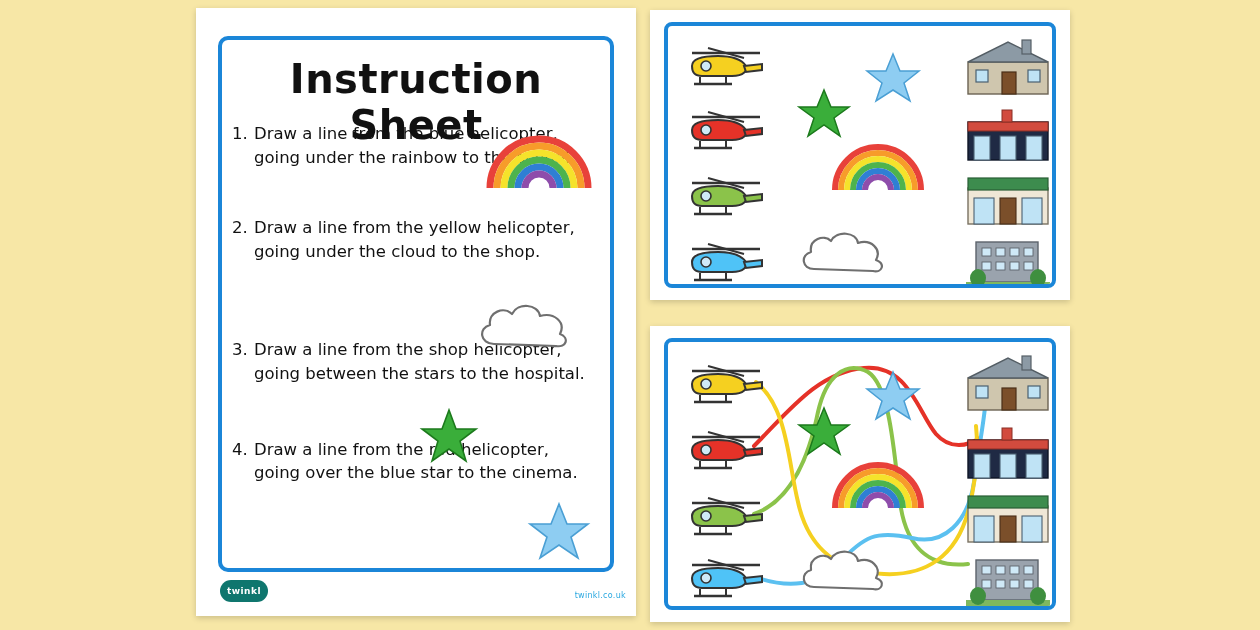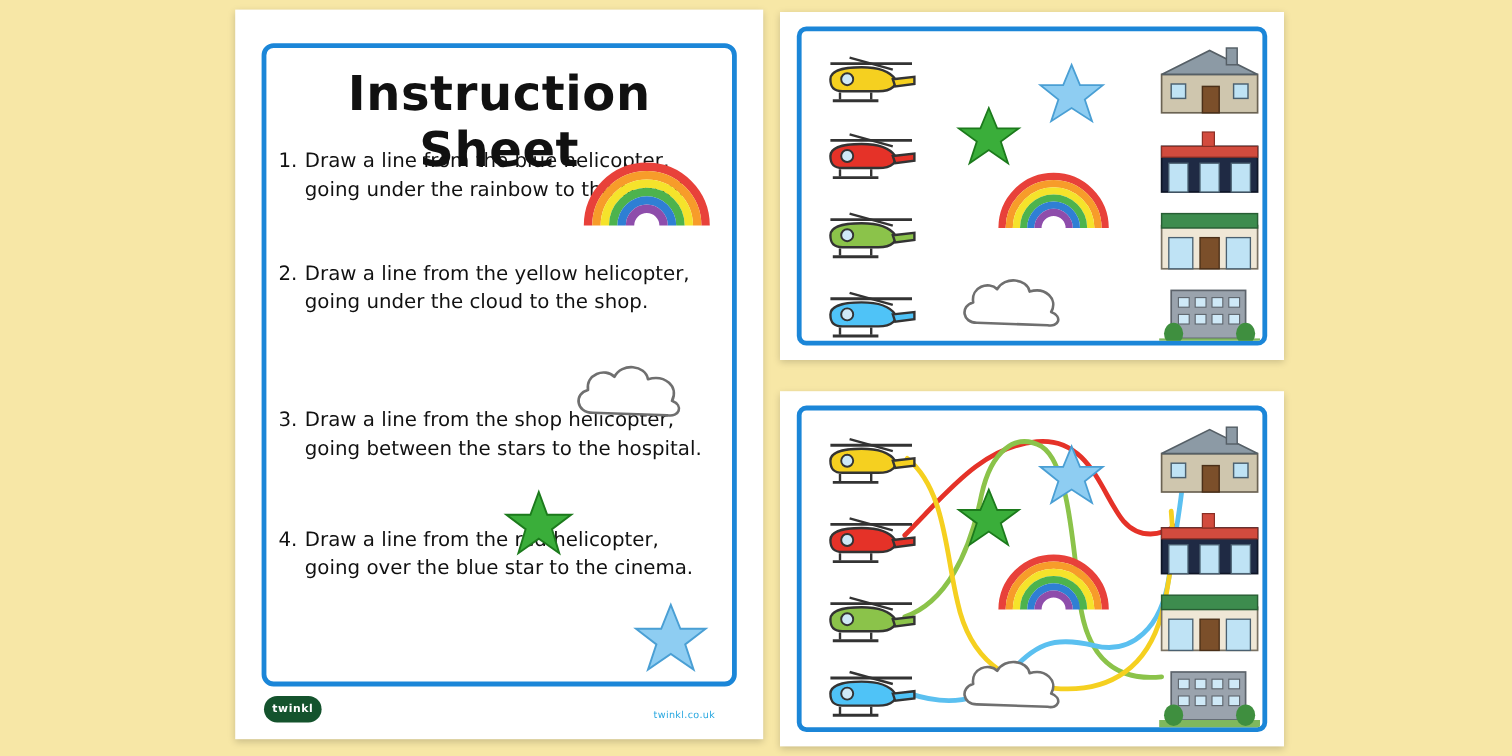--- a/index.html
+++ b/index.html
@@ -34,26 +34,26 @@
   }
   .step{display:flex;margin-bottom:46px;}
   .step-num{width:22px;flex:0 0 22px;font-weight:400;}
   .step-text{flex:1;}
   .step:nth-child(2){margin-bottom:74px;}
   .step:nth-child(3){margin-bottom:52px;}
   .step:nth-child(4){margin-bottom:0;}
 
   .footer-logo{
     position:absolute;left:24px;bottom:14px;
-    width:48px;height:22px;border-radius:11px;background:#14532d;
+    width:48px;height:22px;border-radius:11px;background:#0f766e;
     display:flex;align-items:center;justify-content:center;
     color:#fff;font-size:9px;font-weight:700;letter-spacing:.5px;
   }
   .footer-url{
-    position:absolute;right:40px;bottom:16px;
+    position:absolute;right:10px;bottom:16px;
     color:#2aa8e0;font-size:8px;letter-spacing:.3px;padding-left:12px;
   }
 
   
   .deco{position:absolute;}
 
   
   .card{
     position:absolute;background:#fff;
     box-shadow:0 2px 6px rgba(0,0,0,.18);

